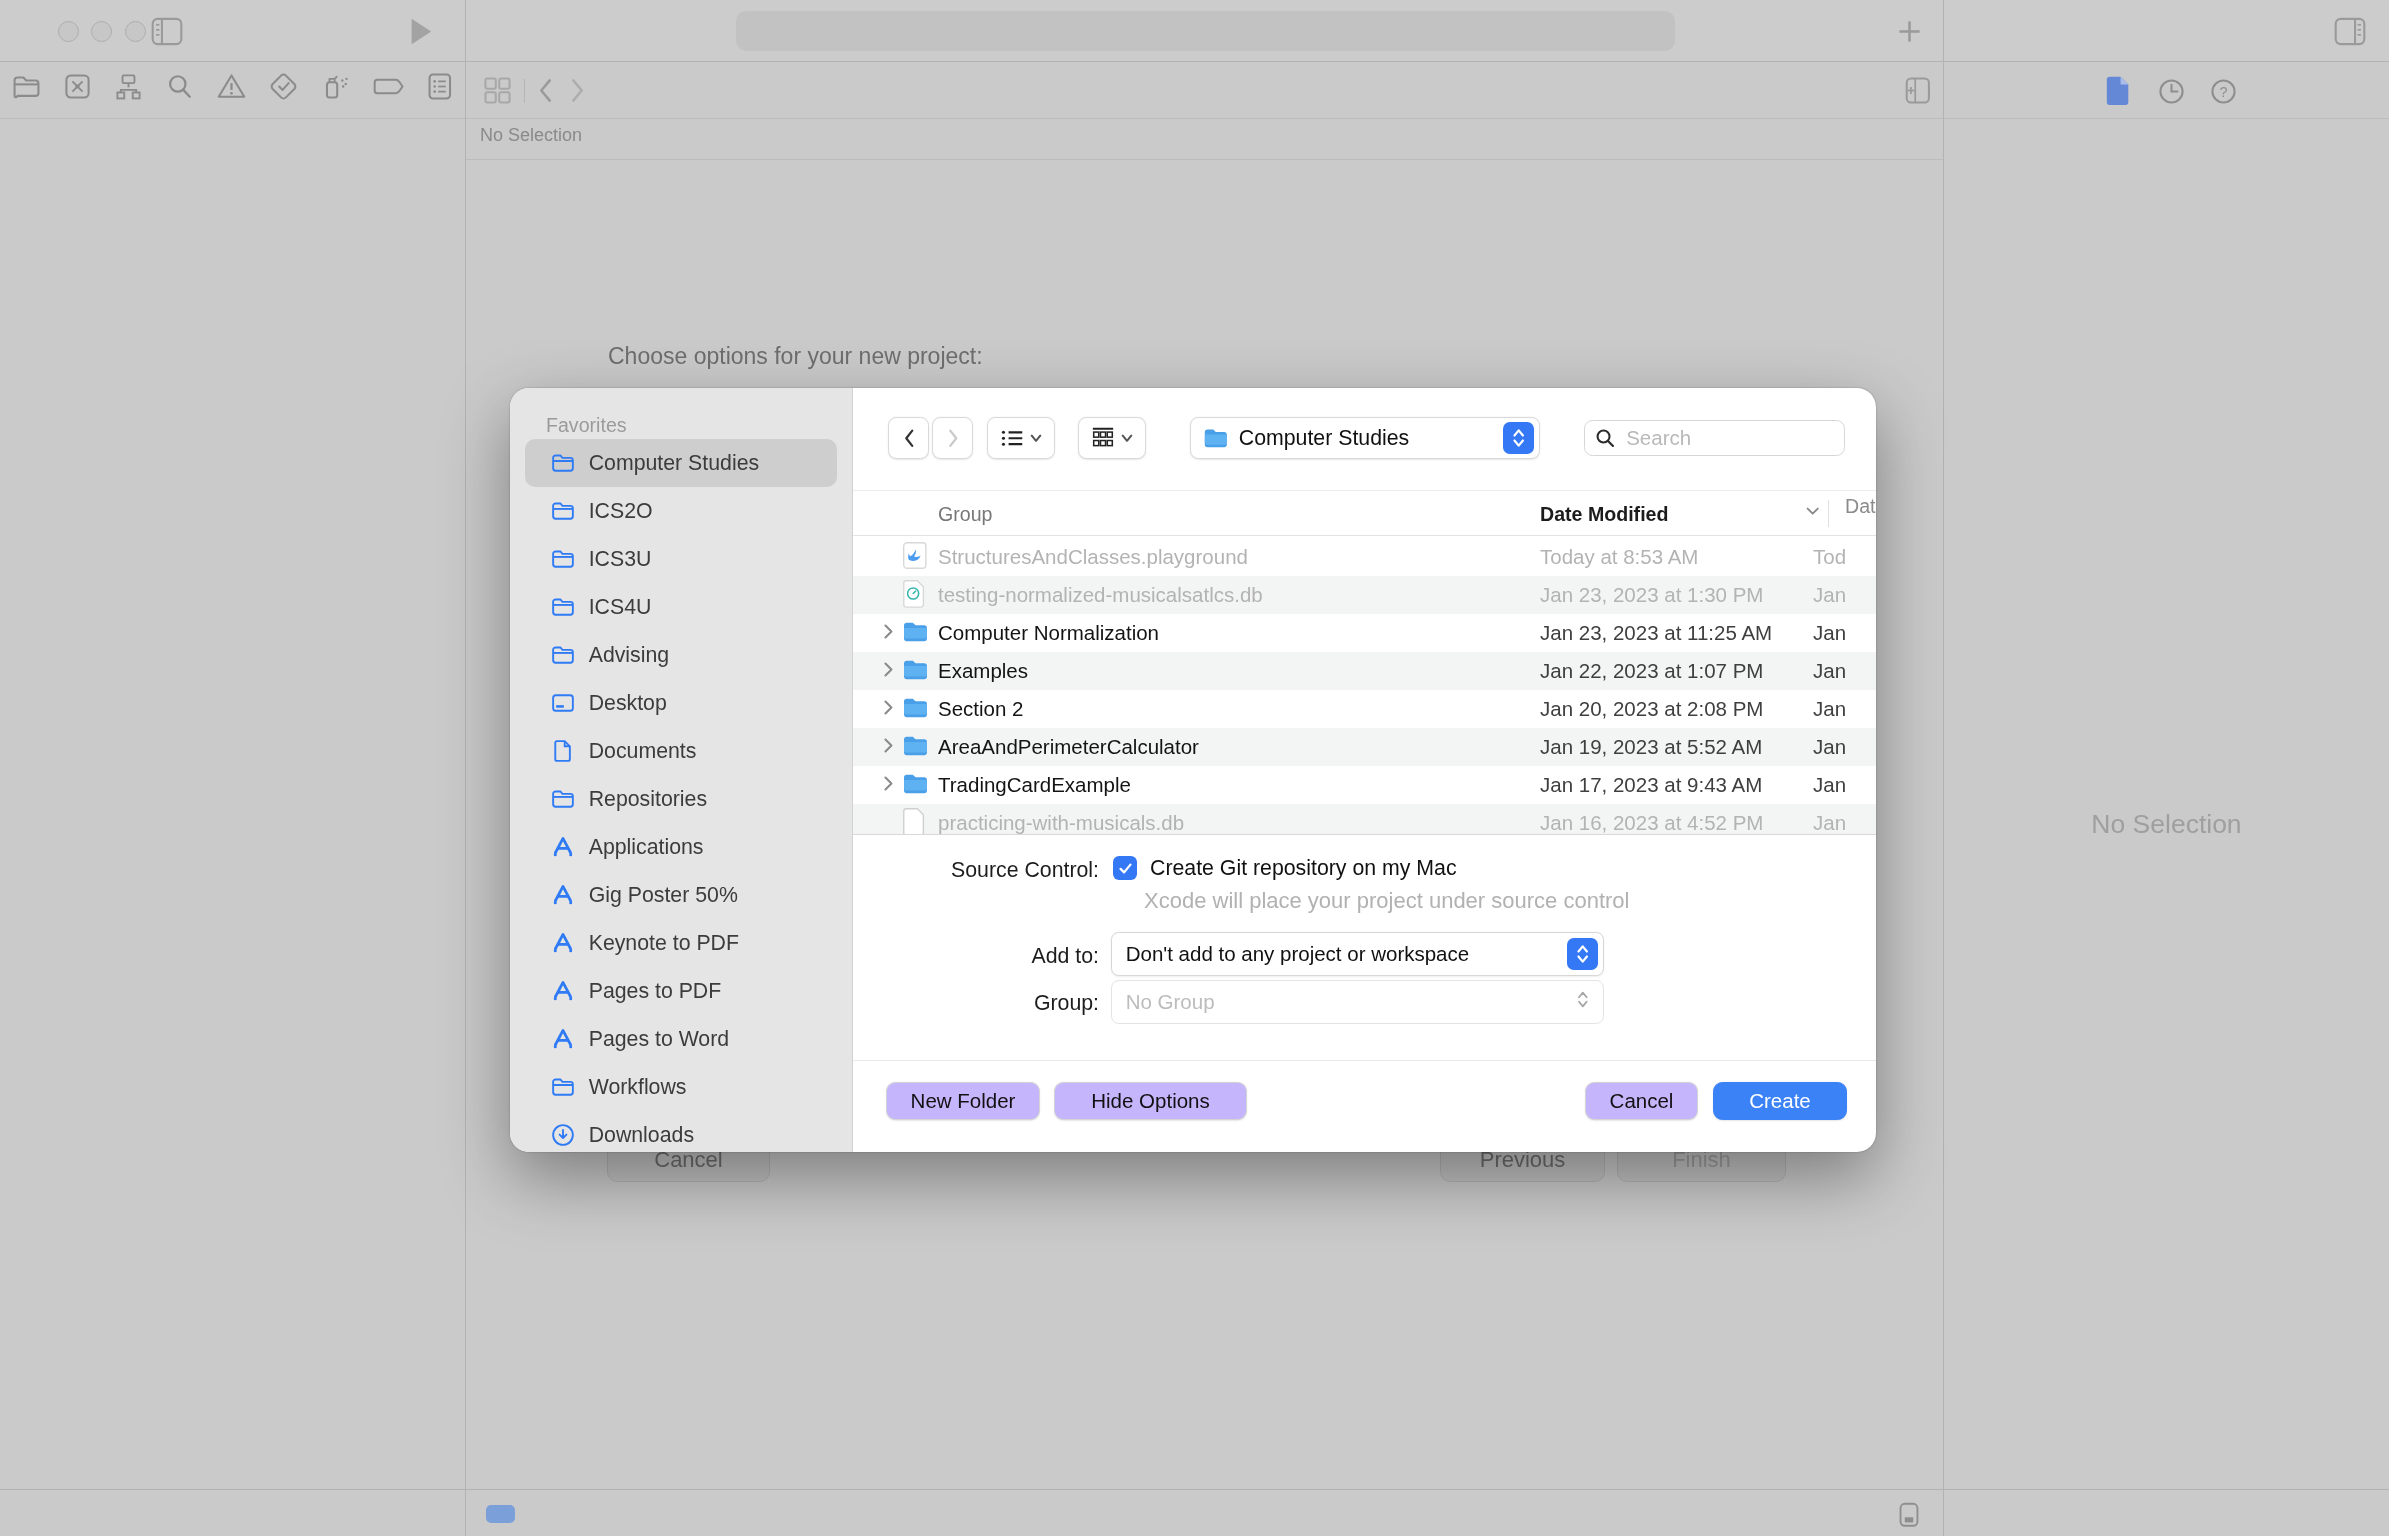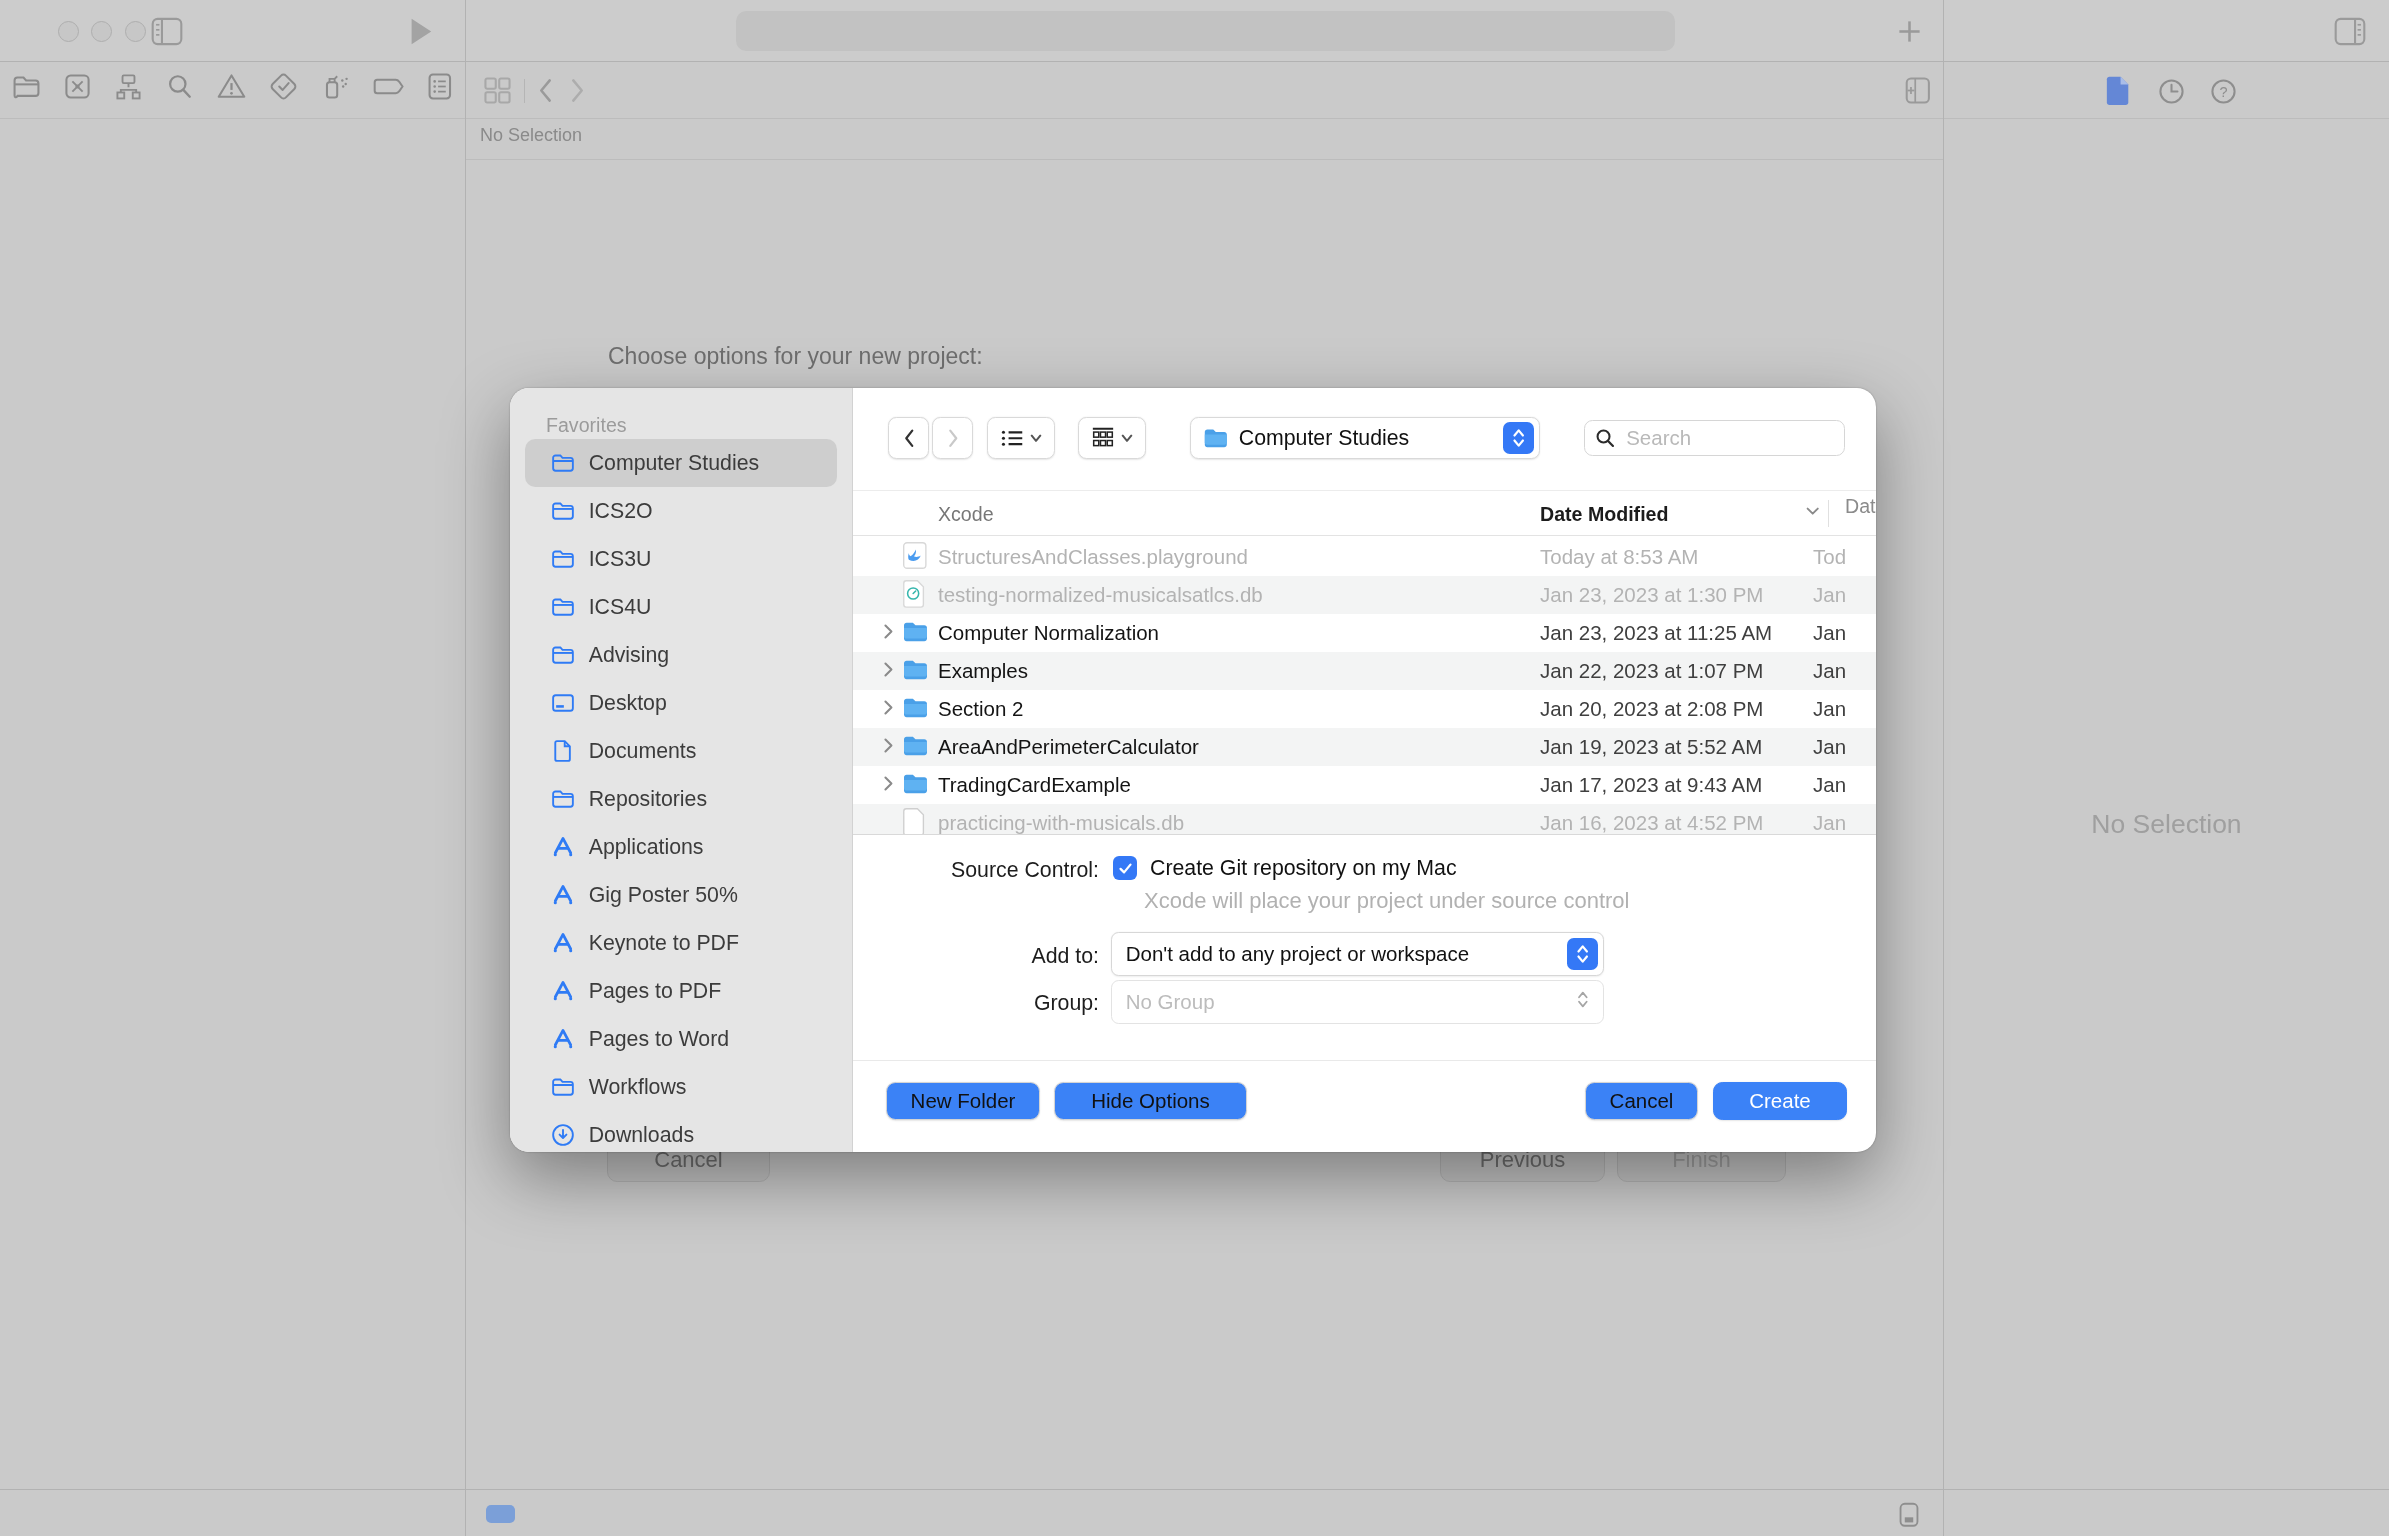--- a/index.html
+++ b/index.html
@@ -93,21 +93,21 @@
   .cblabel{position:absolute;left:297px;top:468px;font-size:21.3px;color:#111;}
   .cbnote{position:absolute;left:291px;top:500px;font-size:22px;color:#b1b1b1;}
   .popup2{position:absolute;left:258px;width:493px;height:44px;background:#fff;border:0.9px solid #d7d7d7;
           border-radius:7.7px;box-sizing:border-box;display:flex;align-items:center;
           padding-left:13.7px;font-size:20.5px;color:#111;box-shadow:0 0.9px 1.7px rgba(0,0,0,.07);}
   .popup2 .stepper{top:5.1px;height:32px;}
   .popup2.disabled{border-color:#e3e3e3;color:#bcbcbc;box-shadow:none;}
   .graychev{position:absolute;right:13.7px;top:50%;transform:translateY(-50%);color:#a6a6a6;}
 
   .btnrow-div{position:absolute;left:0;top:672px;width:1023px;height:0.9px;background:#e9e9e9;}
-  .wbtn{position:absolute;top:694px;height:38px;border-radius:9.4px;background:#3b82f6;border:0.9px solid #d4d4d4;
+  .wbtn{position:absolute;top:694px;height:38px;border-radius:9.4px;background:#c4b5fd;border:0.9px solid #d4d4d4;
         box-sizing:border-box;display:flex;align-items:center;justify-content:center;
         font-size:20.5px;color:#111;box-shadow:0 0.9px 1.7px rgba(0,0,0,.10);}
   .wbtn.primary{background:#3b82f7;border-color:#3b82f7;color:#fff;}
 
   
   .bluechip{position:absolute;left:486px;top:1505px;width:29px;height:18px;border-radius:5.1px;background:#7b9fd8;}
 </style>
 </head>
 <body>
 
@@ -429,21 +429,21 @@
 
     <div class="searchbox">
       <svg width="20.5" height="20.5" viewBox="0 0 24 24">
           <circle cx="10" cy="10" r="7" fill="none" stroke="#2b2b2b" stroke-width="2.4"></circle>
           <line x1="15" y1="15" x2="21" y2="21" stroke="#2b2b2b" stroke-width="2.6" stroke-linecap="round"></line>
         </svg>
       <input placeholder="Search" style="">
     </div>
 
     <div class="colhead">
-      <span class="c-name">Xcode</span>
+      <span class="c-name">Group</span>
       <span class="c-mod">Date Modified</span>
       <svg class="c-sort" width="15.4" height="10.2" viewBox="0 0 18 12">
           <path d="M3 3 L9 9 L15 3" fill="none" stroke="currentColor" stroke-width="2.2" stroke-linecap="round" stroke-linejoin="round"></path>
         </svg>
       <span class="c-div"></span>
       <span class="c-crt">Dat</span>
     </div>
 
     <div class="rows">
       <div class="frow disabled">

